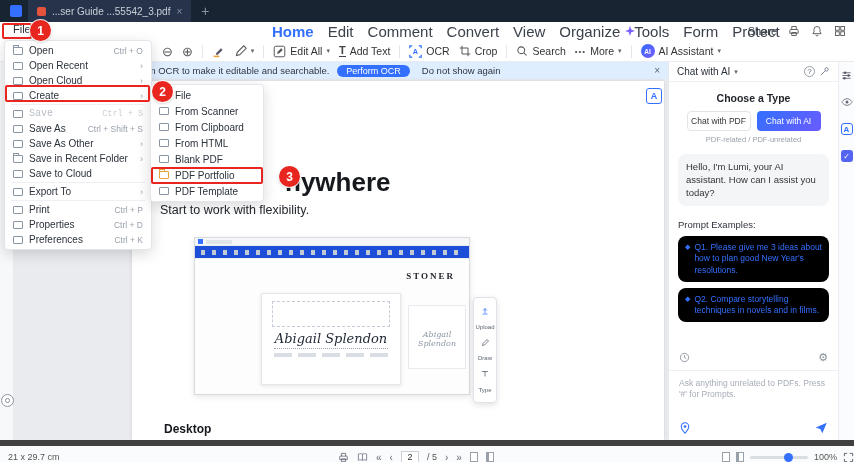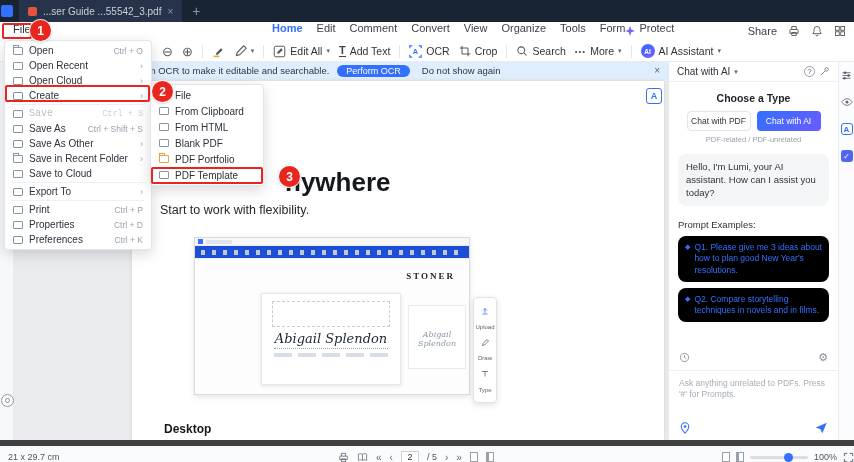--- a/index.html
+++ b/index.html
@@ -1,30 +1,30 @@
 <!DOCTYPE html>
 <html><head>
 <meta charset="utf-8">
 <style>
   * { margin:0; padding:0; box-sizing:border-box; }
   body { font-family:"Liberation Sans", sans-serif; background:#fff; }
   #app { position:relative; width:854px; height:462px; background:#fff; overflow:hidden; }
 
   
-  .titlebar { position:absolute; top:0; left:0; right:0; height:22px; background:#192433; display:flex; align-items:center; padding-left:1px; }
+  .titlebar { position:absolute; top:0; left:0; right:0; height:22px; background:#192433; display:flex; align-items:center; padding-left:10px; }
   .win-ico { width:12px; height:12px; background:#3370ff; border-radius:2px; margin-right:6px; }
   .doc-tab { height:22px; display:flex; align-items:center; gap:6px; padding:0 9px; background:#27334a; color:#c9cfd9; font-size:10px; }
   .pdf-ico { width:9px; height:9px; background:#e5533d; border-radius:2px; }
   .tab-x { color:#8a93a0; font-size:10px; }
   .tab-plus { color:#8a93a0; font-size:14px; margin-left:10px; }
 
   
   .menubar { position:absolute; top:22px; left:0; right:0; height:18px; background:#fff; }
   .file-btn { position:absolute; left:8px; top:1px; font-size:11px; color:#2a2f36; padding:0 5px; }
-  .menu-tabs { position:absolute; left:272px; top:0; height:18px; display:flex; align-items:flex-start; gap:14px; font-size:11px; color:#3c424b; }
+  .menu-tabs { position:absolute; left:272px; top:0; height:18px; display:flex; align-items:flex-end; gap:14px; font-size:15px; color:#3c424b; }
   .menu-tabs .active { color:#3370ff; font-weight:bold; }
   .menu-right { position:absolute; right:8px; top:0; height:18px; display:flex; align-items:center; gap:11px; font-size:11px; color:#3c424b; }
   .sparkle { position:absolute; left:624px; top:3px; }
 
   
   .toolbar { position:absolute; top:40px; left:0; right:0; height:22px; background:#fff; border-bottom:1px solid #e9ebee; }
   .toolbar-inner { position:absolute; left:162px; top:0; height:22px; display:flex; align-items:center; gap:9px; font-size:10.5px; color:#333; }
   .tdiv { width:1px; height:13px; background:#e4e7ea; }
   .tbtn { display:flex; align-items:center; gap:4px; }
   .caret { font-size:7px; color:#666; }
@@ -503,20 +503,24 @@
     </div>
   </div>
 
   <div class="smenu">
     <div class="sitem">
       <span class="mico"></span>
       <span>File</span>
     </div>
     <div class="sitem">
       <span class="mico"></span>
+      <span>From Scanner</span>
+    </div>
+    <div class="sitem">
+      <span class="mico"></span>
       <span>From Clipboard</span>
     </div>
     <div class="sitem">
       <span class="mico"></span>
       <span>From HTML</span>
     </div>
     <div class="sitem">
       <span class="mico"></span>
       <span>Blank PDF</span>
     </div>

